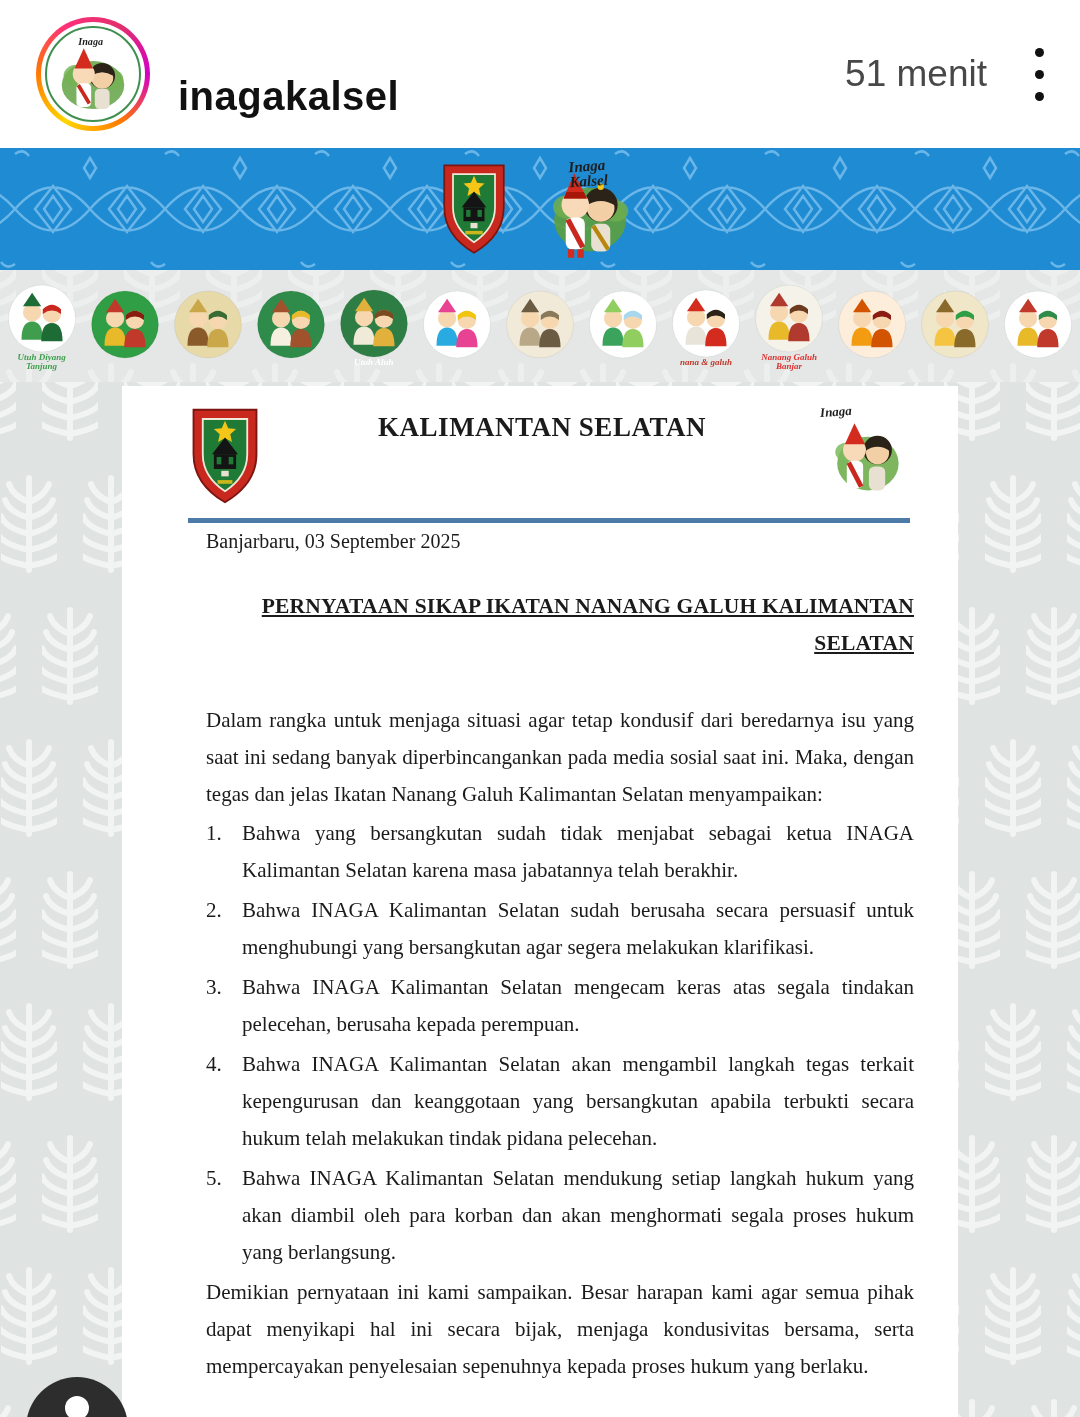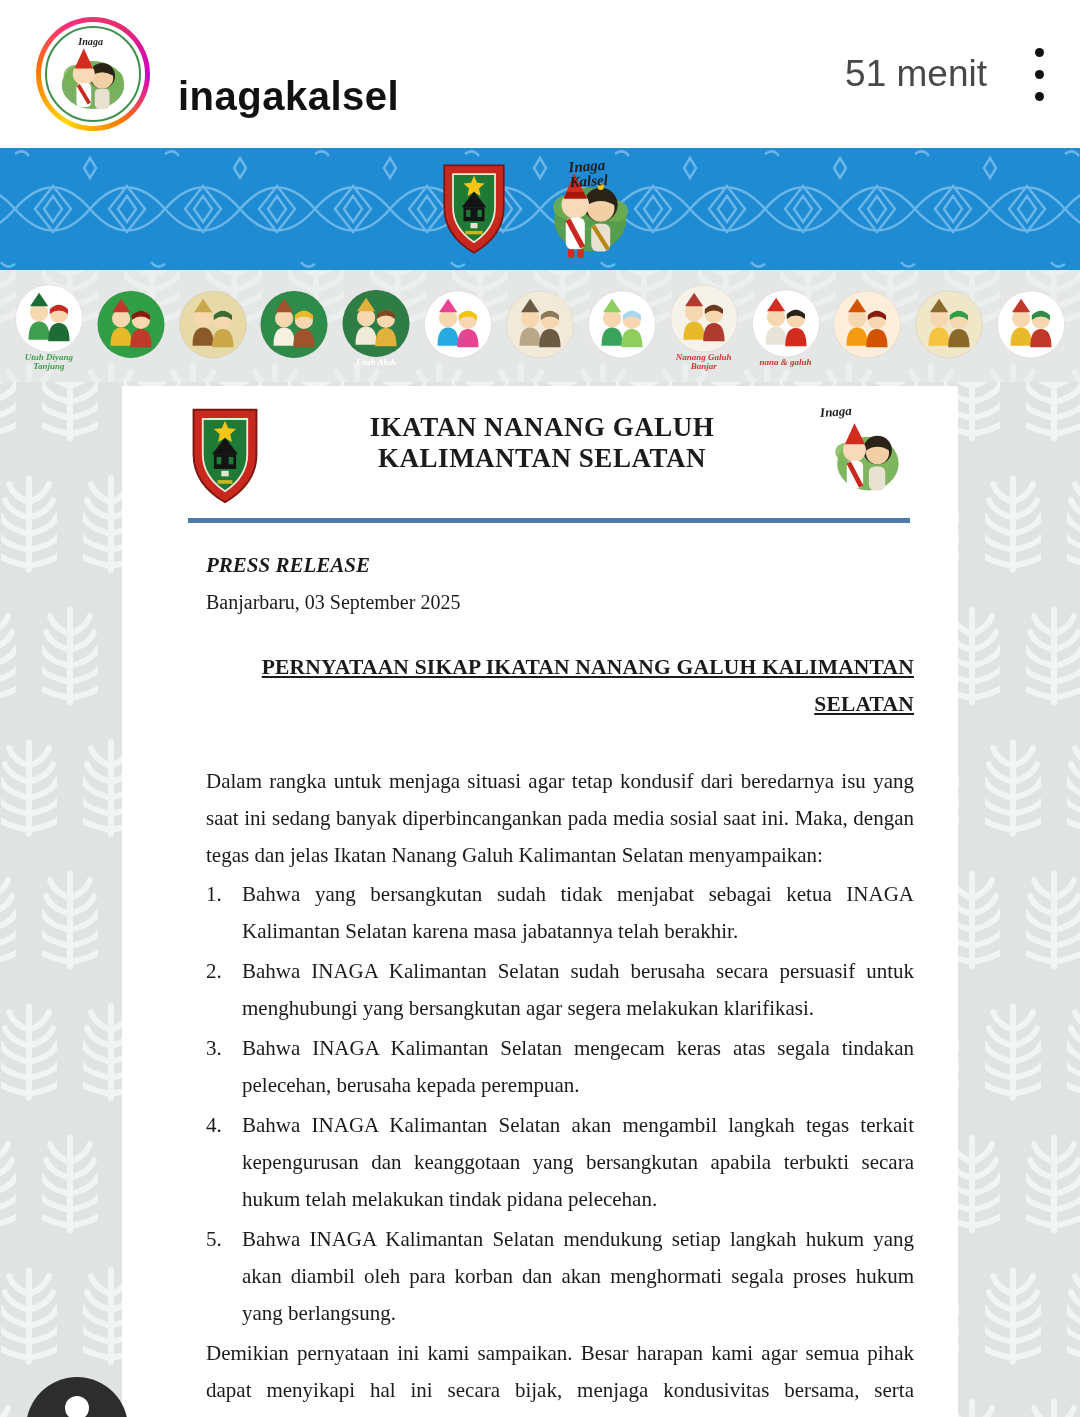--- a/index.html
+++ b/index.html
@@ -26,21 +26,21 @@
     background:#1f8bd2; overflow:hidden; }
   .banner-center { position:absolute; left:0; top:0; width:100%; height:100%;
     display:flex; align-items:center; justify-content:center; gap:26px; }
   .inaga-script { font-family:"Liberation Serif", serif; font-style:italic; font-weight:bold;
     color:#1d1d1d; font-size:15px; line-height:15px; position:absolute; top:4px; left:34px;
     white-space:pre-line; transform:rotate(-4deg); }
 
   
   .logos-row { position:absolute; left:0; top:270px; width:1080px; height:112px;
     background:#e4e7e5; overflow:hidden; display:flex; align-items:center;
-    justify-content:space-around; padding:0 8px; }
+    justify-content:space-around; padding:0 0; }
   .logo { position:relative; z-index:2; flex:none; display:flex; flex-direction:column;
     align-items:center; width:78px; }
   .logo .lbl { font-family:"Liberation Serif", serif; font-style:italic; font-weight:bold;
     font-size:9px; line-height:9px; text-align:center; margin-top:-6px; }
 
   
   .doc-section { position:absolute; left:0; top:382px; width:1080px; height:1035px;
     background:#dfe3e1; overflow:hidden; }
   .paper { position:absolute; left:122px; top:4px; width:836px; height:1031px;
     background:#fff; padding-top:14px; font-family:"Liberation Serif", serif; color:#1b1b1b; }
@@ -324,41 +324,41 @@
         <circle cx="37" cy="40" r="12" fill="#f6d7b0"></circle>
         <path d="M25 32 L37 14 L49 32 Z" fill="#8fce5f"></path>
         <path d="M23 76 Q23 52 37 52 Q51 52 51 76 Z" fill="#3aa35c"></path>
         <circle cx="63" cy="42" r="12" fill="#f6d7b0"></circle>
         <path d="M51 36 Q63 24 75 36 L75 42 Q63 33 51 42 Z" fill="#a8d8ef"></path>
         <path d="M49 78 Q49 54 63 54 Q77 54 77 78 Z" fill="#8fce5f"></path>
       </svg>
       </div>
       <div class="logo">
         <svg width="76" height="78" viewBox="0 0 100 100">
+        <circle cx="50" cy="48" r="44" fill="#ffffff" stroke="rgba(0,0,0,0.08)"></circle>
+        <circle cx="37" cy="40" r="12" fill="#f6d7b0"></circle>
+        <path d="M25 32 L37 14 L49 32 Z" fill="#d42b1f"></path>
+        <path d="M23 76 Q23 52 37 52 Q51 52 51 76 Z" fill="#e8e4da"></path>
+        <circle cx="63" cy="42" r="12" fill="#f6d7b0"></circle>
+        <path d="M51 36 Q63 24 75 36 L75 42 Q63 33 51 42 Z" fill="#2b2318"></path>
+        <path d="M49 78 Q49 54 63 54 Q77 54 77 78 Z" fill="#d42b1f"></path>
+      </svg>
+        <div class="lbl" style="color: rgb(192, 57, 43);">nana &amp; galuh</div>
+      </div>
+      <div class="logo">
+        <svg width="76" height="78" viewBox="0 0 100 100">
         <circle cx="50" cy="48" r="44" fill="#f5f2ea" stroke="rgba(0,0,0,0.08)"></circle>
         <circle cx="37" cy="40" r="12" fill="#f6d7b0"></circle>
         <path d="M25 32 L37 14 L49 32 Z" fill="#b03a2e"></path>
         <path d="M23 76 Q23 52 37 52 Q51 52 51 76 Z" fill="#e8b929"></path>
         <circle cx="63" cy="42" r="12" fill="#f6d7b0"></circle>
         <path d="M51 36 Q63 24 75 36 L75 42 Q63 33 51 42 Z" fill="#6b3a1f"></path>
         <path d="M49 78 Q49 54 63 54 Q77 54 77 78 Z" fill="#b03a2e"></path>
       </svg>
         <div class="lbl" style="color: rgb(224, 49, 49);">Nanang Galuh Banjar</div>
-      </div>
-      <div class="logo">
-        <svg width="76" height="78" viewBox="0 0 100 100">
-        <circle cx="50" cy="48" r="44" fill="#ffffff" stroke="rgba(0,0,0,0.08)"></circle>
-        <circle cx="37" cy="40" r="12" fill="#f6d7b0"></circle>
-        <path d="M25 32 L37 14 L49 32 Z" fill="#d42b1f"></path>
-        <path d="M23 76 Q23 52 37 52 Q51 52 51 76 Z" fill="#e8e4da"></path>
-        <circle cx="63" cy="42" r="12" fill="#f6d7b0"></circle>
-        <path d="M51 36 Q63 24 75 36 L75 42 Q63 33 51 42 Z" fill="#2b2318"></path>
-        <path d="M49 78 Q49 54 63 54 Q77 54 77 78 Z" fill="#d42b1f"></path>
-      </svg>
-        <div class="lbl" style="color: rgb(192, 57, 43);">nana &amp; galuh</div>
       </div>
       <div class="logo">
         <svg width="76" height="78" viewBox="0 0 100 100">
         <circle cx="50" cy="48" r="44" fill="#fdeedc" stroke="rgba(0,0,0,0.08)"></circle>
         <circle cx="37" cy="40" r="12" fill="#f6d7b0"></circle>
         <path d="M25 32 L37 14 L49 32 Z" fill="#d35400"></path>
         <path d="M23 76 Q23 52 37 52 Q51 52 51 76 Z" fill="#f39c12"></path>
         <circle cx="63" cy="42" r="12" fill="#f6d7b0"></circle>
         <path d="M51 36 Q63 24 75 36 L75 42 Q63 33 51 42 Z" fill="#8a1d12"></path>
         <path d="M49 78 Q49 54 63 54 Q77 54 77 78 Z" fill="#d35400"></path>
@@ -778,21 +778,20 @@
           <path d="M16 14 H64 V52 Q64 76 40 92 Q16 76 16 52 Z" fill="#1e7a34" stroke="#f0e8d8" stroke-width="2"></path>
           <path d="M40 16 l3.5 8 8.5.8 -6.3 5.7 1.8 8.5 -7.5-4.5 -7.5 4.5 1.8-8.5 -6.3-5.7 8.5-.8 Z" fill="#f5c518"></path>
           <path d="M26 52 L40 34 L54 52 Z" fill="#141414"></path>
           <rect x="28" y="52" width="24" height="16" fill="#141414"></rect>
           <rect x="31" y="55" width="5" height="8" fill="#1e7a34"></rect>
           <rect x="44" y="55" width="5" height="8" fill="#1e7a34"></rect>
           <rect x="36" y="70" width="8" height="6" fill="#e8e0d0"></rect>
           <rect x="32" y="80" width="16" height="4" fill="#f5c518" opacity=".8"></rect>
         </svg>
         <div class="lh-titles">
-          <div class="org1">IKATAN NANANG GALUH</div>
           <div class="org2">KALIMANTAN SELATAN</div>
         </div>
         <div class="lh-mascot">
           <div class="inaga-script">Inaga</div>
           <svg width="96" height="96" viewBox="0 0 100 100">
             <ellipse cx="52" cy="62" rx="32" ry="28" fill="#6fae4e" opacity=".9"></ellipse>
             <ellipse cx="30" cy="50" rx="12" ry="10" fill="#7fba5e" opacity=".85"></ellipse>
             <circle cx="62" cy="48" r="15" fill="#2b2318"></circle>
             <circle cx="62" cy="51" r="12" fill="#f3cfa6"></circle>
             <path d="M49 43 Q62 33 75 43 L75 49 Q62 40 49 49 Z" fill="#2b2318"></path>
@@ -801,21 +800,20 @@
             <path d="M28 42 L38 20 L49 42 Z" fill="#d42b1f"></path>
             <rect x="30" y="59" width="17" height="29" rx="6" fill="#fff"></rect>
             <path d="M32 61 L45 86" stroke="#c8281e" stroke-width="5"></path>
           </svg>
         </div>
       </div>
 
       <div class="rule"></div>
 
       <div class="doc-body">
-        <div class="press-release">PRESS RELEASE</div>
         <div class="dateline">Banjarbaru, 03 September 2025</div>
         <div class="statement-title">PERNYATAAN SIKAP IKATAN NANANG GALUH KALIMANTAN SELATAN</div>
         <p class="intro">Dalam rangka untuk menjaga situasi agar tetap kondusif dari beredarnya isu yang saat ini sedang banyak diperbincangankan pada media sosial saat ini. Maka, dengan tegas dan jelas Ikatan Nanang Galuh Kalimantan Selatan menyampaikan:</p>
 
         <div class="points">
           <div class="point">
             <span class="num">1.</span>
             <span class="ptext">Bahwa yang bersangkutan sudah tidak menjabat sebagai ketua INAGA Kalimantan Selatan karena masa jabatannya telah berakhir.</span>
           </div>
           <div class="point">

